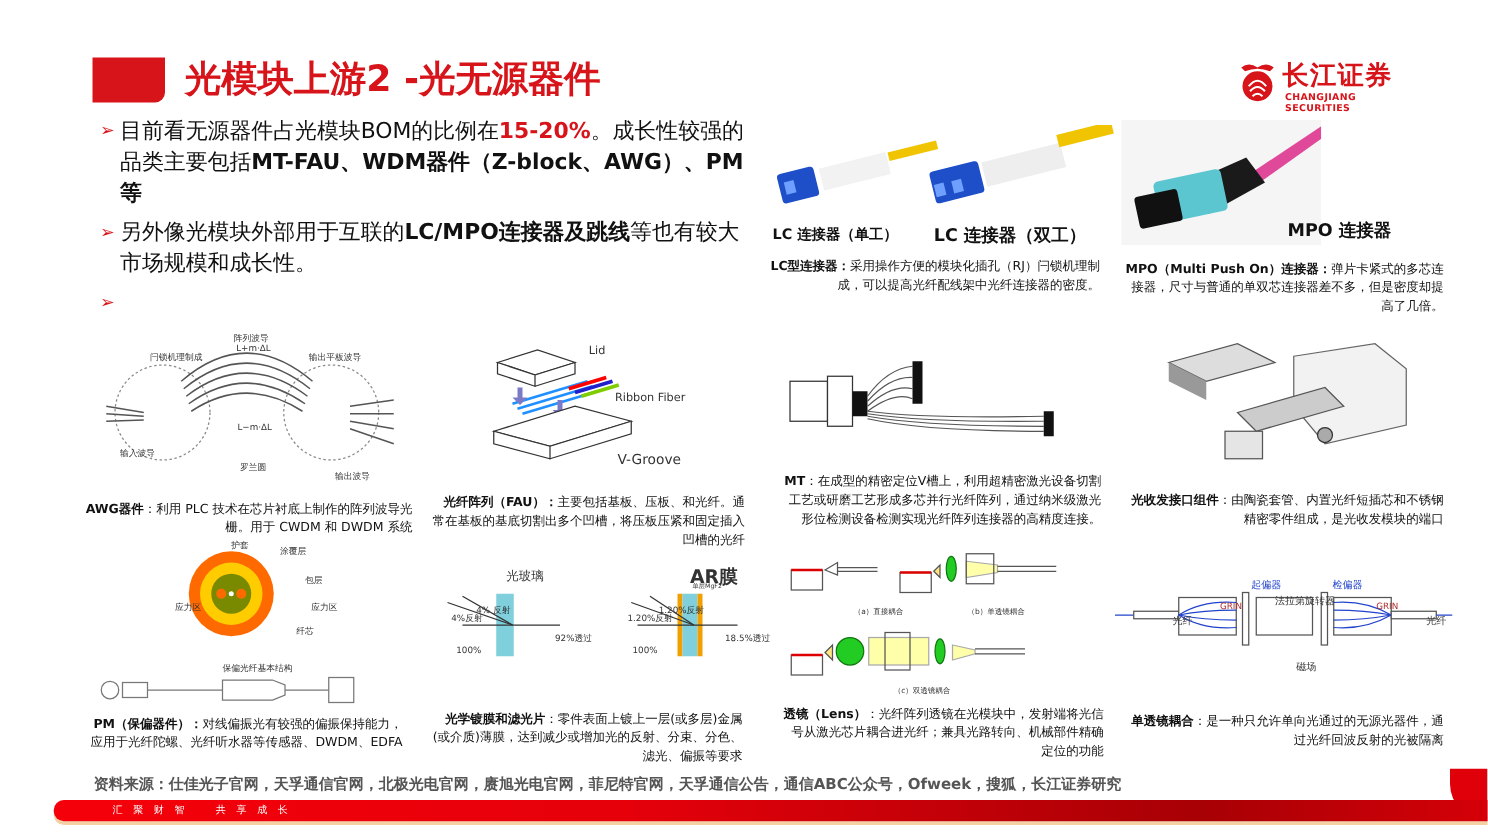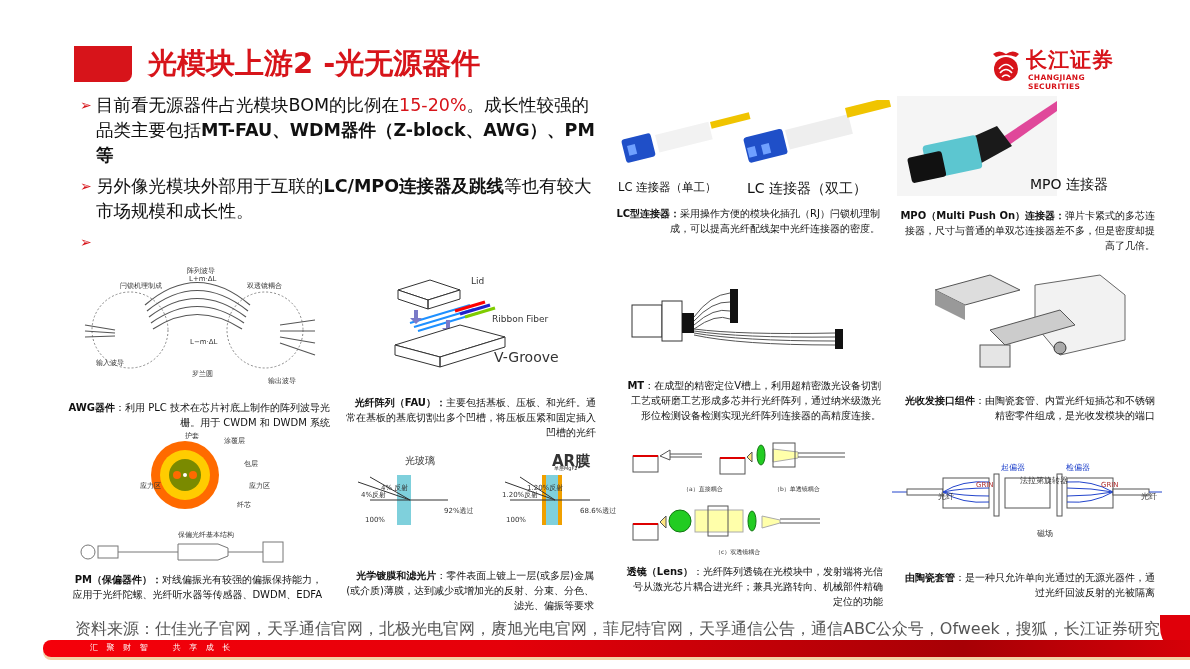--- a/index.html
+++ b/index.html
@@ -8,30 +8,30 @@
   .title { position: absolute; left: 148px; top: 44px; font-size: 29px; font-weight: bold; color: #d7141a; letter-spacing: 0px; }
   .logo { position: absolute; left: 990px; top: 46px; width: 140px; height: 40px; text-decoration: underline; }
   .logo-mark { position: absolute; left: 0; top: 2px; width: 32px; height: 34px; }
   .logo-cn { position: absolute; left: 36px; top: 0; font-size: 21px; font-weight: bold; color: #d7141a; letter-spacing: 1px; font-family: "DejaVu Serif", serif; }
   .logo-en { position: absolute; left: 38px; top: 27px; font-size: 7.5px; font-weight: bold; color: #d7141a; letter-spacing: 0.3px; }
 
   .bullets { position: absolute; left: 80px; top: 93px; width: 520px; }
   .bullet { position: relative; padding-left: 16px; font-size: 17.5px; line-height: 25px; margin-bottom: 6px; color: #111; }
   .bullet .arrow { position: absolute; left: 0; top: 0; color: #d7141a; font-size: 14px; }
   .bullet b { font-weight: bold; }
-  .red { color: #d7141a; font-weight: normal; }
+  .red { color: #d7141a; font-weight: bold; }
   .bullet.bold { font-weight: bold; }
 
   .fig { position: absolute; }
   .cap { position: absolute; font-size: 10px; line-height: 15px; text-align: right; color: #111; }
   .cap b { font-weight: bold; }
-  .lbl { position: absolute; font-size: 12px; font-weight: normal; color: #111; white-space: nowrap; }
+  .lbl { position: absolute; font-size: 12px; font-weight: bold; color: #111; white-space: nowrap; }
   .small { font-size: 7px; color: #333; position: absolute; white-space: nowrap; padding-left: 20px; }
 
-  .source { position: absolute; left: 75px; top: 619px; font-size: 16px; color: #555; white-space: nowrap; }
+  .source { position: absolute; left: 75px; top: 619px; font-size: 12px; color: #555; white-space: nowrap; font-weight: bold; }
   .footer-bar { position: absolute; left: 43px; top: 640px; width: 1150px; height: 17px; border-radius: 8px 0 0 8px; background: linear-gradient(90deg, #f5000a 0%, #e5000a 40%, #a70005 80%, #d60008 100%); box-shadow: 0 3px 0 #f3d1a5; }
   .footer-curve { position: absolute; right: 0; top: 615px; width: 30px; height: 42px; background: #e0000a; border-bottom-left-radius: 30px; }
   .footer-text { position: absolute; left: 90px; top: 642px; font-size: 8px; color: #fff; letter-spacing: 3px; white-space: nowrap; }
 </style>
 </head>
 <body>
 
 <div class="title-block"></div>
 <div class="title">光模块上游2 -光无源器件</div>
 
@@ -98,21 +98,21 @@
       <path d="M10 72 L40 71"></path>
     <path d="M205 60 L240 55"></path>
       <path d="M205 66 L240 66"></path>
       <path d="M205 72 L240 78"></path>
       <path d="M205 78 L240 90"></path>
   </g>
 </svg>
 <div class="small" style="left:167px;top:266px">阵列波导</div>
 <div class="small" style="left:169px;top:275px">L+m·ΔL</div>
 <div class="small" style="left:100px;top:281px">闩锁机理制成</div>
-<div class="small" style="left:227px;top:281px">双透镜耦合</div>
+<div class="small" style="left:227px;top:281px">输出平板波导</div>
 <div class="small" style="left:170px;top:338px">L−m·ΔL</div>
 <div class="small" style="left:76px;top:358px">输入波导</div>
 <div class="small" style="left:172px;top:369px">罗兰圆</div>
 <div class="small" style="left:248px;top:376px">输出波导</div>
 <div class="cap" style="left:62px;top:400px;width:268px"><b>AWG器件</b><span>：利用 PLC 技术在芯片衬底上制作的阵列波导光栅。用于 CWDM 和 DWDM 系统</span></div>
 
 <svg class="fig" style="left:390px;top:275px;width:170px;height:95px" viewBox="0 0 170 95">
   <path d="M8 15 L40 5 L70 15 L38 25z" fill="#fff" stroke="#333"></path>
   <path d="M8 15 L8 24 L38 34 L38 25z M38 25 L38 34 L70 24 L70 15z" fill="#fff" stroke="#333"></path>
   <g stroke-width="2">
@@ -123,21 +123,21 @@
       <line x1="70" y1="39" x2="100" y2="30" stroke="#2020cc" stroke-width="3"></line>
       <line x1="75" y1="42" x2="105" y2="33" stroke="#7fcc00" stroke-width="3"></line>
     </g>
   <path d="M24 35 l0 8 l-4 0 l6 6 l6 -6 l-4 0 l0 -8z" fill="#7a7ac8"></path>
   <path d="M56 45 l0 8 l-4 0 l6 6 l6 -6 l-4 0 l0 -8z" fill="#7a7ac8"></path>
   <path d="M5 70 L70 50 L115 62 L50 82z" fill="#fff" stroke="#333"></path>
   <path d="M5 70 L5 80 L50 92 L50 82z M50 82 L50 92 L115 72 L115 62z" fill="#fff" stroke="#333"></path>
 </svg>
 <div class="small" style="left:451px;top:276px;font-size:9px">Lid</div>
 <div class="small" style="left:472px;top:314px;font-size:9px">Ribbon Fiber</div>
-<div class="small" style="left:474px;top:349px;font-size:14px">V-Groove</div>
+<div class="small" style="left:474px;top:361px;font-size:11px">V-Groove</div>
 <div class="cap" style="left:346px;top:395px;width:250px"><b>光纤阵列（FAU）：</b><span>主要包括基板、压板、和光纤。通常在基板的基底切割出多个凹槽，将压板压紧和固定插入凹槽的光纤</span></div>
 
 <svg class="fig" style="left:620px;top:285px;width:260px;height:65px" viewBox="0 0 260 65">
   <rect x="12" y="20" width="30" height="32" fill="#fff" stroke="#333"></rect>
   <rect x="42" y="16" width="20" height="40" fill="#fff" stroke="#333"></rect>
   <rect x="62" y="28" width="12" height="20" fill="#111"></rect>
   <g stroke="#555" fill="none">
       <path d="M74 32 Q90 10 110 8"></path>
       <path d="M74 36 Q92 16 110 17"></path>
       <path d="M74 40 Q94 22 110 26"></path>
@@ -202,21 +202,21 @@
 <div class="small" style="left:385px;top:454px;font-size:10px">光玻璃</div>
 <div class="small" style="left:532px;top:452px;font-size:15px;font-weight:bold">AR膜</div>
 <div class="small" style="left:534px;top:465px;font-size:5px">单层MgF2</div>
 <div class="small" style="left:361px;top:483px">4% 反射</div>
 <div class="small" style="left:341px;top:490px">4%反射</div>
 <div class="small" style="left:345px;top:516px">100%</div>
 <div class="small" style="left:424px;top:506px">92%透过</div>
 <div class="small" style="left:507px;top:483px">1.20%反射</div>
 <div class="small" style="left:482px;top:490px">1.20%反射</div>
 <div class="small" style="left:486px;top:516px">100%</div>
-<div class="small" style="left:560px;top:506px">68.6%透过</div>
+<div class="small" style="left:560px;top:506px">18.5%透过</div>
 <div class="cap" style="left:344px;top:568px;width:250px"><b>光学镀膜和滤光片</b><span>：零件表面上镀上一层(或多层)金属(或介质)薄膜，达到减少或增加光的反射、分束、分色、滤光、偏振等要求</span></div>
 
 <svg class="fig" style="left:630px;top:440px;width:240px;height:120px" viewBox="0 0 240 120">
   <rect x="3" y="16" width="25" height="16" fill="#fff" stroke="#555"></rect>
     <line x1="3" y1="16" x2="28" y2="16" stroke="#d00" stroke-width="2"></line>
   <path d="M30 16 L40 10 L40 20z" fill="#fff" stroke="#555"></path>
     <line x1="40" y1="14" x2="72" y2="14" stroke="#555"></line>
     <line x1="40" y1="17" x2="72" y2="17" stroke="#555"></line>
   <rect x="90" y="18" width="25" height="16" fill="#fff" stroke="#555"></rect>
     <line x1="90" y1="18" x2="115" y2="18" stroke="#d00" stroke-width="2"></line>
@@ -266,18 +266,18 @@
   <line x1="257" y1="22" x2="270" y2="22" stroke="#2244cc"></line>
 </svg>
 <div class="small" style="left:981px;top:462px;color:#2244cc;font-size:8px">起偏器</div>
 <div class="small" style="left:1046px;top:462px;color:#2244cc;font-size:8px">检偏器</div>
 <div class="small" style="left:1000px;top:475px;font-size:8px">法拉第旋转器</div>
 <div class="small" style="left:956px;top:481px;color:#b03030;font-size:7px">GRIN</div>
 <div class="small" style="left:1081px;top:481px;color:#b03030;font-size:7px">GRIN</div>
 <div class="small" style="left:918px;top:491px;font-size:8px">光纤</div>
 <div class="small" style="left:1121px;top:491px;font-size:8px">光纤</div>
 <div class="small" style="left:1017px;top:528px;font-size:8px">磁场</div>
-<div class="cap" style="left:900px;top:570px;width:255px"><b>由陶瓷套管</b><span>：是一种只允许单向光通过的无源光器件，通过光纤回波反射的光被隔离</span></div>
+<div class="cap" style="left:900px;top:570px;width:255px"><b>单透镜耦合</b><span>：是一种只允许单向光通过的无源光器件，通过光纤回波反射的光被隔离</span></div>
 
 <div class="source">资料来源：仕佳光子官网，天孚通信官网，北极光电官网，赓旭光电官网，菲尼特官网，天孚通信公告，通信ABC公众号，Ofweek，搜狐，长江证券研究</div>
 <div class="footer-curve"></div>
 <div class="footer-bar"></div>
 <div class="footer-text">汇 聚 财 智　　共 享 成 长</div>
 
 </body></html>

